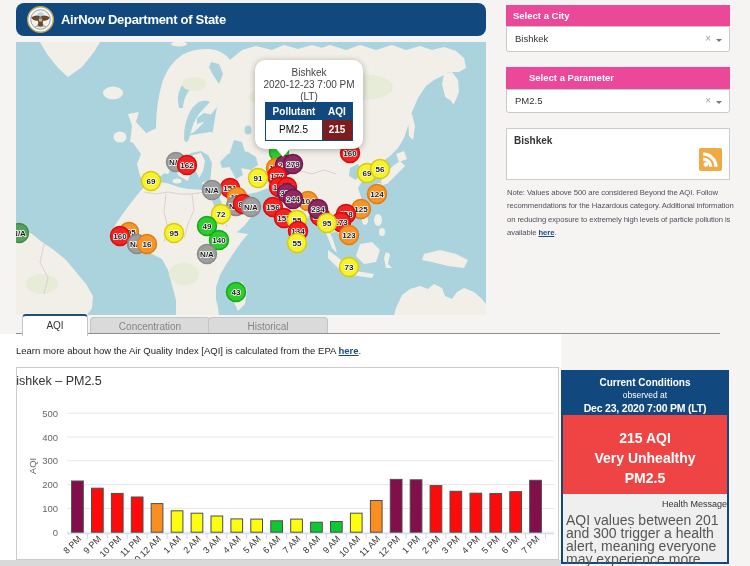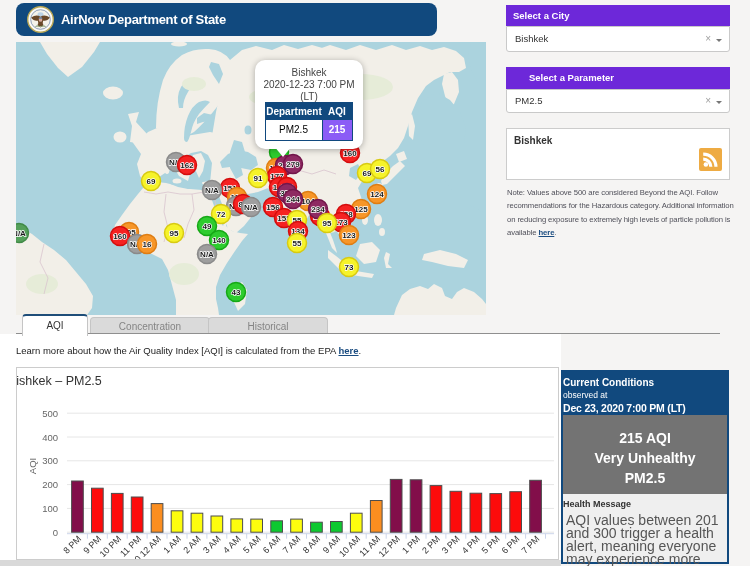--- a/index.html
+++ b/index.html
@@ -1,23 +1,23 @@
 <!DOCTYPE html>
 <html><head><meta charset="utf-8"><style>
 *{margin:0;padding:0;box-sizing:border-box}
 body{width:750px;height:566px;background:#f5f4f3;font-family:"Liberation Sans",sans-serif;position:relative;overflow:hidden}
 .abs{position:absolute}
-.hdrblue{background:#6d28d9;color:#fff;font-weight:bold}
+.hdrblue{background:#ec4899;color:#fff;font-weight:bold}
 </style></head>
 <body>
 <div class="abs" style="left:0;top:334px;width:561px;height:226px;background:#fff"></div>
 <div class="abs" style="left:16px;top:333px;width:704px;height:1px;background:#8f8f8f"></div>
 <div class="abs" style="left:0;top:560px;width:561px;height:6px;background:#d9d9d9"></div>
 
-<div class="abs" style="left:16px;top:3px;width:421px;height:33px;border-radius:8px;background:#11497e">
+<div class="abs" style="left:16px;top:3px;width:470px;height:33px;border-radius:8px;background:#11497e">
   <svg width="27" height="27" viewBox="0 0 27 27" style="position:absolute;left:11px;top:3px">
 <circle cx="13.5" cy="13.5" r="12.8" fill="#fbfaf6" stroke="#b8a654" stroke-width="1.4"></circle>
 <circle cx="13.5" cy="13.5" r="9.8" fill="#f4f2ea" stroke="#7288ab" stroke-width="0.8"></circle>
 <ellipse cx="13.5" cy="8.6" rx="3" ry="2.3" fill="#bcd3e6"></ellipse>
 <path d="M4.2,11.6 C7.4,9.2 10.6,8.9 13.5,10.7 C16.4,8.9 19.6,9.2 22.8,11.6 C21.2,14.2 18.6,15.3 16.1,14.7 L15.7,17.3 C16.6,18.3 16.5,19.3 15.2,20.3 L11.8,20.3 C10.5,19.3 10.4,18.3 11.3,17.3 L10.9,14.7 C8.4,15.3 5.8,14.2 4.2,11.6 Z" fill="#6a4829"></path>
 <rect x="11.9" y="11.5" width="3.2" height="4" rx="1" fill="#ece8dd"></rect>
 <rect x="11.9" y="11.5" width="3.2" height="1.3" rx="0.5" fill="#51678e"></rect>
 <path d="M12.1,13.6 h2.8 M12.1,14.7 h2.8" stroke="#c34f40" stroke-width="0.5"></path>
 <path d="M8.5,20.6 C10.2,19.6 11.8,19.8 13.5,20.9 C15.2,19.8 16.8,19.6 18.5,20.6" stroke="#5d7a48" stroke-width="0.9" fill="none"></path>
 </svg>
@@ -189,26 +189,26 @@
       <circle cx="333" cy="225" r="9.5" fill="#f6f32a" stroke="#d8ca12" stroke-width="1.5"></circle>
       <text x="333" y="228" text-anchor="middle" font-size="8" font-weight="bold" font-family="Liberation Sans, sans-serif" fill="#1a1a1a" stroke="#ffffff" stroke-width="1.4" paint-order="stroke">73</text>
       <circle cx="220" cy="250" r="9.5" fill="#2ecc2e" stroke="#16a816" stroke-width="1.5"></circle>
       <text x="220" y="253" text-anchor="middle" font-size="8" font-weight="bold" font-family="Liberation Sans, sans-serif" fill="#1a1a1a" stroke="#ffffff" stroke-width="1.4" paint-order="stroke">43</text>
     </svg>
   <div class="abs" style="left:239px;top:18px;width:108px;height:89px;background:#fff;border-radius:10px;box-shadow:0 1px 6px rgba(0,0,0,.3)"></div>
   <div class="abs" style="left:258px;top:104px;width:0;height:0;border-left:9px solid transparent;border-right:9px solid transparent;border-top:11px solid #fff"></div>
   <div class="abs" style="left:239px;top:25px;width:108px;text-align:center;font-size:10px;color:#444;line-height:12px">Bishkek<br>2020-12-23 7:00 PM<br>(LT)</div>
   <div class="abs" style="left:248.5px;top:60px;width:88px;border:1px solid #11497e;font-size:11px;text-align:center">
     <div style="display:flex;background:#11497e;color:#fff;font-weight:bold;font-size:10px">
-        <div style="width:57px;line-height:17px">Department</div>
+        <div style="width:57px;line-height:17px">Pollutant</div>
         <div style="flex:1;line-height:17px">AQI</div>
       </div>
     <div style="display:flex;font-size:10px">
         <div style="width:57px;line-height:20px;background:#fff;border-right:1px solid #11497e">PM2.5</div>
-        <div style="flex:1;line-height:20px;background:#8b5cf6;color:#fff;font-weight:bold">215</div>
+        <div style="flex:1;line-height:20px;background:#7f1d1d;color:#fff;font-weight:bold">215</div>
       </div>
   </div>
 </div>
 
 <div class="abs" style="left:22px;top:314px;width:66px;height:22px;background:#fff;border:1px solid #c5c5c5;border-top:2px solid #1f4e79;border-bottom:none;border-radius:4px 4px 0 0;text-align:center;font-size:10px;color:#333;line-height:19px;z-index:2">AQI</div>
 <div class="abs" style="left:90px;top:317px;width:120px;height:16px;background:#dadada;border:1px solid #c5c5c5;border-bottom:none;border-radius:4px 4px 0 0;text-align:center;font-size:10px;color:#858585;line-height:18px">Concentration</div>
 <div class="abs" style="left:208px;top:317px;width:120px;height:16px;background:#dadada;border:1px solid #c5c5c5;border-bottom:none;border-radius:4px 4px 0 0;text-align:center;font-size:10px;color:#858585;line-height:18px">Historical</div>
 
 <div class="abs" style="left:16px;top:345px;font-size:9.5px;color:#222">Learn more about how the Air Quality Index [AQI] is calculated from the EPA <a style="color:#1a4c80;text-decoration:underline;font-weight:bold">here</a>.</div>
 
@@ -319,22 +319,22 @@
   <div class="abs" style="right:7px;top:19px"><svg width="23" height="23" viewBox="0 0 30 30">
 <rect width="30" height="30" rx="2.5" fill="#eeab43"></rect>
 <circle cx="9" cy="21.5" r="3" fill="#fff"></circle>
 <path d="M5.5 12.5 a12 12 0 0 1 12 12 h-4.2 a7.8 7.8 0 0 0 -7.8,-7.8 z" fill="#fff"></path>
 <path d="M5.5 5.8 a18.7 18.7 0 0 1 18.7 18.7 h-4.2 a14.5 14.5 0 0 0 -14.5,-14.5 z" fill="#fff"></path>
 </svg></div>
 </div>
 <div class="abs" style="left:507px;top:186px;width:225px;font-size:7.7px;color:#50505a;line-height:13.3px;letter-spacing:-0.1px;white-space:nowrap">Note: Values above 500 are considered Beyond the AQI. Follow<br>recommendations for the Hazardous category. Additional information<br>on reducing exposure to extremely high levels of particle pollution is<br>available <a style="color:#1a4c80;font-weight:bold;text-decoration:underline">here</a>.</div>
 
 <div class="abs" style="left:561px;top:370px;width:168px;height:194px;border:2px solid #11497e;background:#efefef">
-  <div style="background:#11497e;color:#fff;height:43px;padding-top:4px">
+  <div style="background:#11497e;color:#fff;text-align:center;height:43px;padding-top:4px">
     <div style="font-size:10px;font-weight:bold;line-height:13px">Current Conditions</div>
     <div style="font-size:8.5px;font-weight:normal;line-height:12px">observed at</div>
     <div style="font-size:10.5px;font-weight:bold;line-height:14px;white-space:nowrap;letter-spacing:-0.2px">Dec 23, 2020 7:00 PM (LT)</div>
   </div>
-  <div style="background:#737373;color:#fff;text-align:center;height:79px;padding-top:13px">
+  <div style="background:#ef4444;color:#fff;text-align:center;height:79px;padding-top:13px">
     <div style="font-size:14px;font-weight:bold;line-height:20px">215 AQI<br>Very Unhealthy<br>PM2.5</div>
   </div>
-  <div style="text-align:left;font-size:9px;font-weight:bold;color:#333;padding-top:5px">Health Message</div>
+  <div style="text-align:right;font-size:9px;font-weight:normal;color:#333;padding-top:5px">Health Message</div>
   <div style="font-size:14px;color:#555;padding:5px 4px 0 3px;line-height:13px">AQI values between 201 and 300 trigger a health alert, meaning everyone may experience more serious health effects.</div>
 </div>
 </body></html>

